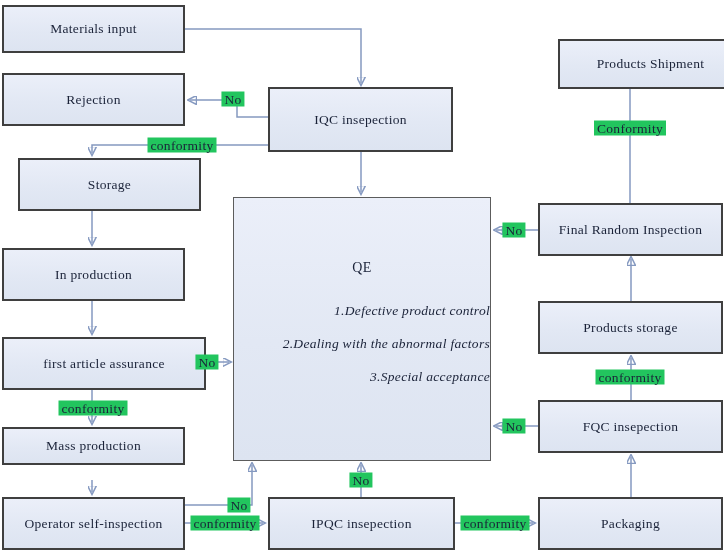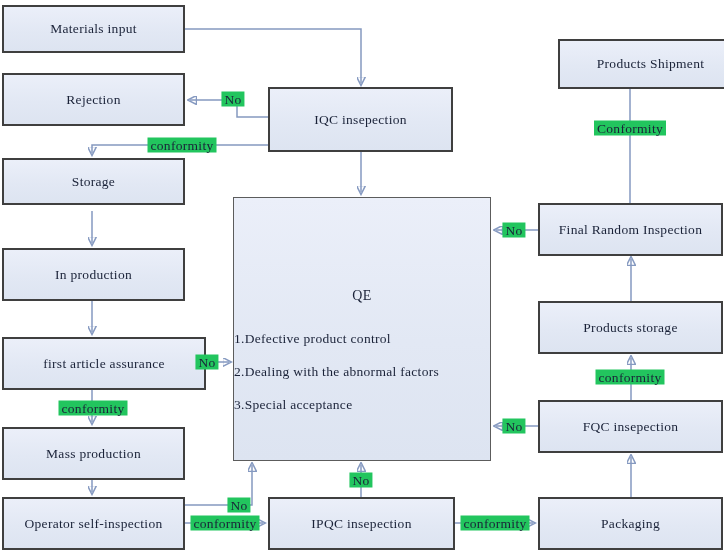--- a/index.html
+++ b/index.html
@@ -24,35 +24,35 @@
     align-items: center;
     justify-content: center;
     text-align: center;
     font-size: 13.5px;
     letter-spacing: 0.3px;
   }
   .nlabel { padding: 0 4px; }
   
   #n-materials { left: 2px;  top: 5px;   width: 183px; height: 48px; }
   #n-rejection { left: 2px;  top: 73px;  width: 183px; height: 53px; }
-  #n-storage   { left: 2px;  top: 158px; width: 183px; height: 47px; align-items: center; }
+  #n-storage   { left: 18px;  top: 158px; width: 183px; height: 53px; align-items: center; }
   #n-inprod    { left: 2px;  top: 248px; width: 183px; height: 53px; }
   #n-faa       { left: 2px;  top: 337px; width: 204px; height: 53px; }
-  #n-mass      { left: 2px;  top: 427px; width: 183px; height: 53px; }
+  #n-mass      { left: 2px;  top: 427px; width: 183px; height: 38px; }
   #n-operator  { left: 2px;  top: 497px; width: 183px; height: 53px; }
   
   #n-iqc  { left: 268px; top: 87px;  width: 185px; height: 65px; }
   #n-ipqc { left: 268px; top: 497px; width: 187px; height: 53px; }
   #n-qe {
     left: 233px; top: 197px; width: 258px; height: 264px;
     border-width: 1px; border-color: #5c5c5c;
     display: block;
   }
-  .qe-title { padding-top: 88px; text-align: center; font-size: 14px; height: 20px; line-height: 20px; margin-bottom: 23px; }
-  .qe-item  { text-align: left; height: 20px; line-height: 20px; margin-bottom: 13px; }
+  .qe-title { padding-top: 60px; text-align: center; font-size: 14px; height: 20px; line-height: 20px; margin-bottom: 23px; }
+  .qe-item  { text-align: right; height: 20px; line-height: 20px; margin-bottom: 13px; font-style: italic; }
   
   #n-shipment  { left: 558px; top: 3px;   width: 185px; height: 50px; margin-top: 36px; }
   #n-fri       { left: 538px; top: 203px; width: 185px; height: 53px; }
   #n-pstorage  { left: 538px; top: 301px; width: 185px; height: 53px; }
   #n-fqc       { left: 538px; top: 400px; width: 185px; height: 53px; }
   #n-packaging { left: 538px; top: 497px; width: 185px; height: 53px; }
   
   .elabel {
     position: absolute;
     transform: translate(-50%, -50%);

